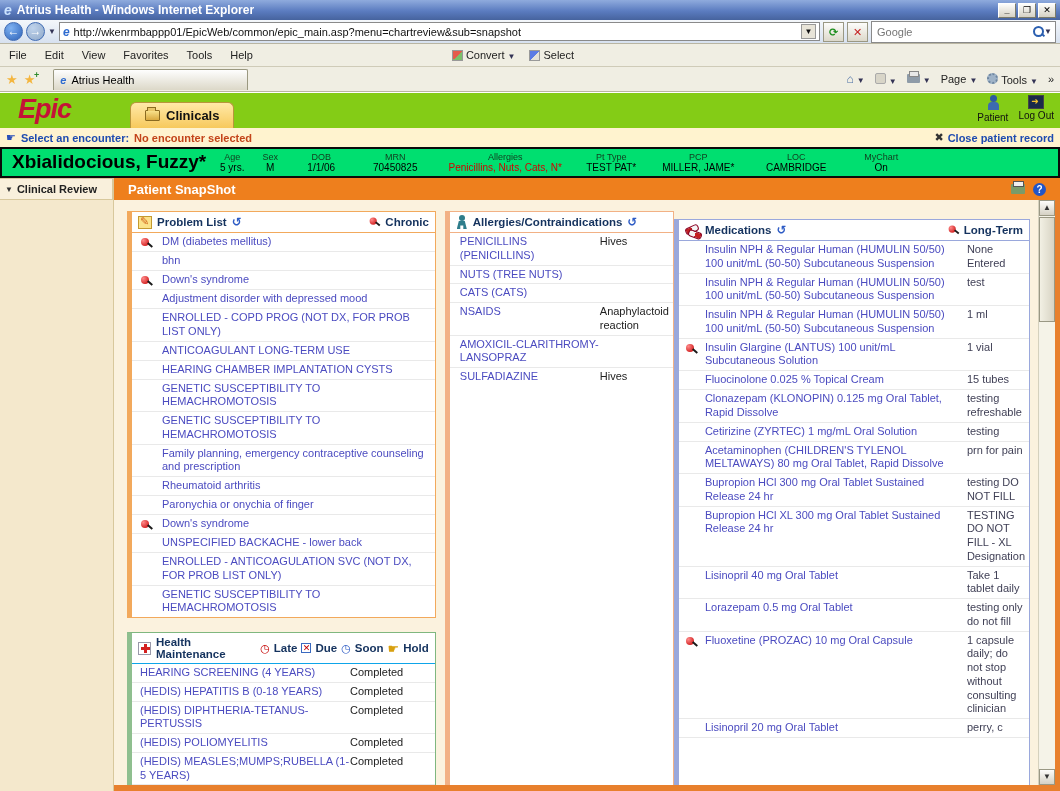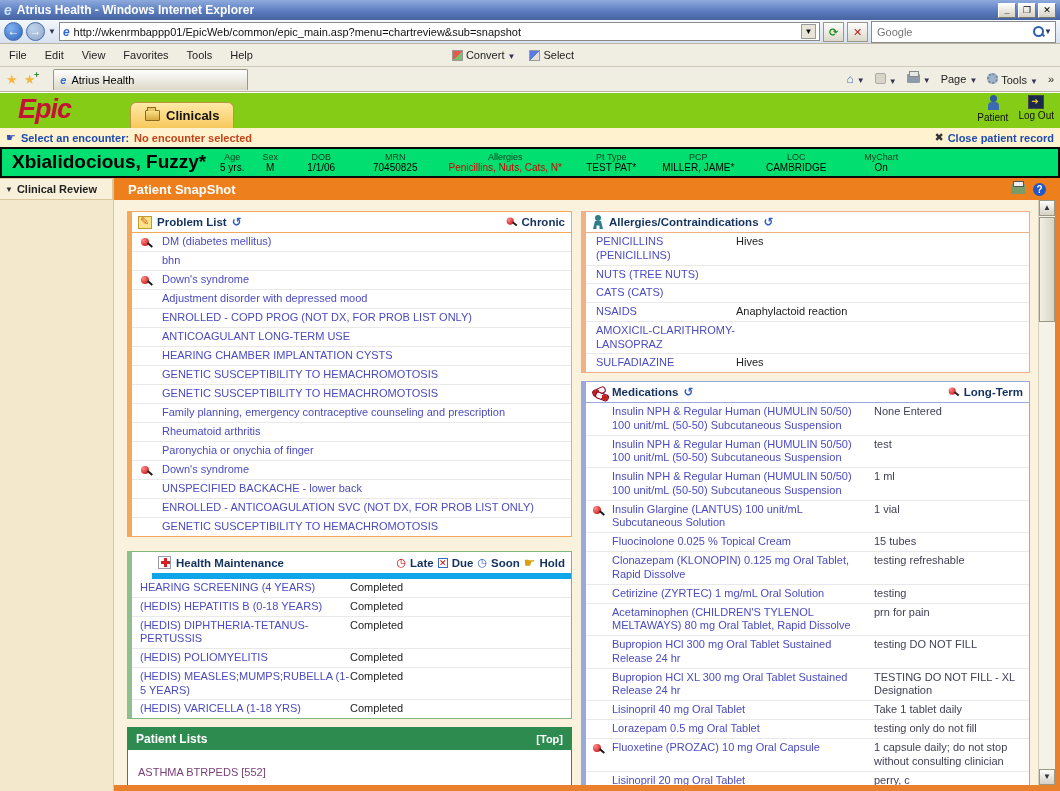--- a/index.html
+++ b/index.html
@@ -116,32 +116,32 @@
   .snap-tools{margin-left:auto;display:flex;gap:8px;align-items:center;}
   .help-ico{width:13px;height:13px;border-radius:50%;background:#2255C8;color:#fff;font-size:10px;
     line-height:13px;text-align:center;font-weight:bold;}
   .printer2{display:inline-block;width:14px;height:10px;background:#7A9B6A;border-radius:1px;position:relative;}
   .printer2::before{content:"";position:absolute;left:2px;top:-3px;width:9px;height:4px;background:#EFEFEF;border:1px solid #555;}
   .edge-right{position:absolute;top:22px;right:0;bottom:0;width:5px;background:#E8802D;z-index:9;}
   .edge-bottom{position:absolute;left:0;right:0;bottom:0;height:6px;background:#E8802D;z-index:9;}
 
   .cols{position:absolute;top:33px;left:13px;right:30px;bottom:0;display:flex;gap:9px;}
   .col-left{width:445px;display:flex;flex-direction:column;}
-  .col-right{flex:1;display:flex;flex-direction:column;}
+  .col-right{flex:1;display:flex;flex-direction:row;}
 
   .panel{background:#fff;font-size:11px;}
   .panel-header{display:flex;align-items:center;gap:5px;font-weight:bold;color:#14325E;
     padding:3px 6px;font-size:11.5px;}
   .legend{margin-left:auto;display:flex;align-items:center;gap:4px;font-weight:bold;color:#14325E;}
   .refresh{color:#2E5CC5;font-weight:bold;font-size:12px;}
 
   .p-problems{border:1px solid #F2A95C;border-left:5px solid #F2A95C;}
   .p-problems .panel-header{border-bottom:1px solid #F2A95C;}
   .p-hm{margin-top:14px;border:1px solid #7FB77F;border-left:5px solid #8FBF8F;}
-  .p-hm .panel-header{border-bottom:6px solid #0ea5e9;margin-left:20px;}
+  .p-hm .panel-header{border-bottom:1px solid #0ea5e9;}
   .p-lists{margin-top:8px;border:1px solid #2E8B50;flex:1;}
   .p-lists .panel-header{background:#2E8B50;color:#fff;font-size:12px;padding:4px 8px;}
   .p-lists .legend{color:#fff;font-size:11px;}
   .p-allergies{border:1px solid #F2B185;border-left:5px solid #F2B185;}
   .p-allergies .panel-header{border-bottom:1px solid #F2B185;}
   .p-meds{margin-top:8px;border:1px solid #9AA8DC;border-left:5px solid #9AA8DC;flex:1;}
   .p-meds .panel-header{border-bottom:1px solid #9AA8DC;}
 
   .row{display:flex;align-items:flex-start;border-top:1px solid #E9E9E9;padding:2px 4px 2px 0;line-height:1.25;}
   .row:first-of-type{border-top:0;}

